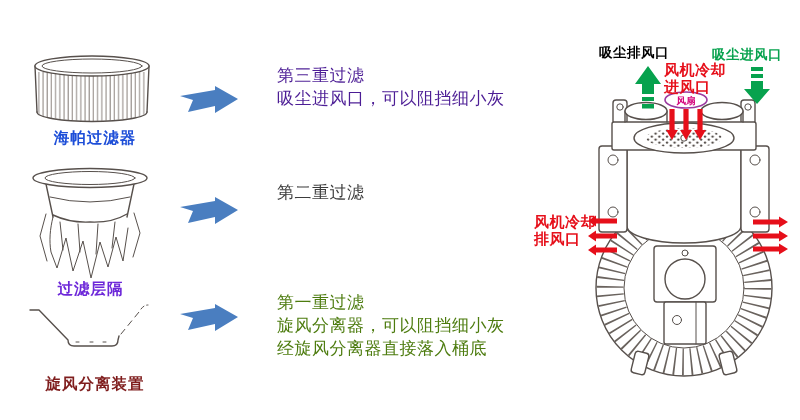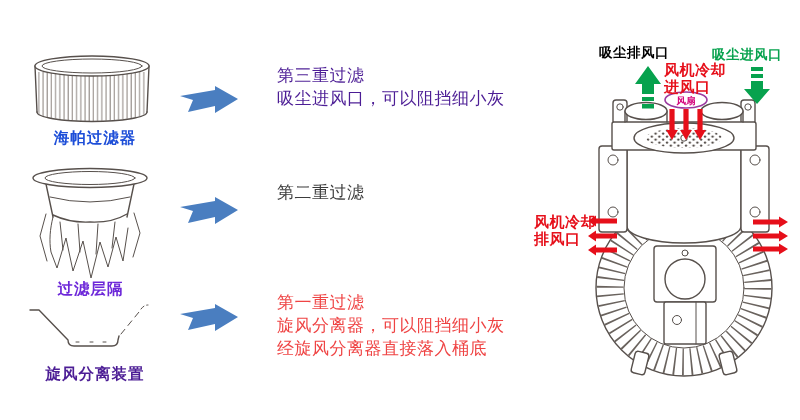--- a/index.html
+++ b/index.html
@@ -148,30 +148,30 @@
       <g>
         <polygon points="753,219.4 779,219.4 779,216.5 788,222 779,227.5 779,224.6 753,224.6"></polygon>
         <polygon points="753,233.4 779,233.4 779,230.5 788,236 779,241.5 779,238.6 753,238.6"></polygon>
         <polygon points="753,246.4 779,246.4 779,243.5 788,249 779,254.5 779,251.6 753,251.6"></polygon>
       </g>
     </g>
   </svg>
 
   <div class="abs caption" style="left: 30px; top: 128px; width: 130px; color: #1d4ed8;">海帕过滤器</div>
   <div class="abs caption" style="left: 28px; top: 279px; width: 125px; color: #6d28d9;">过滤层隔</div>
-  <div class="abs caption" style="left: 25px; top: 364px; width: 140px; color: #4c1d95;">旋风分离装置</div>
+  <div class="abs caption" style="left: 25px; top: 374px; width: 140px; color: #7f1d1d;">旋风分离装置</div>
 
   <div class="abs stage-text" style="left: 277px; top: 64px; width: 260px; color: #4c1d95;">
     <div>第三重过滤</div>
     <div>吸尘进风口，可以阻挡细小灰</div>
   </div>
   <div class="abs stage-text" style="left: 277px; top: 181px; width: 260px; color: rgb(60, 60, 60);">
     <div>第二重过滤</div>
   </div>
-  <div class="abs stage-text" style="left: 277px; top: 291px; width: 260px; color: #ef4444;">
+  <div class="abs stage-text" style="left: 277px; top: 291px; width: 260px; color: #4d7c0f;">
     <div>第一重过滤</div>
     <div>旋风分离器，可以阻挡细小灰</div>
     <div>经旋风分离器直接落入桶底</div>
   </div>
 
   <div class="abs annot" style="left: 599px; top: 44px; color: #000000;">吸尘排风口</div>
   <div class="abs annot" style="left: 712px; top: 46px; color: rgb(7, 162, 78);">吸尘进风口</div>
 
   <div class="abs annot-sm" style="left: 664px; top: 62px; color: rgb(230, 15, 26);">
     <div>风机冷却</div>

